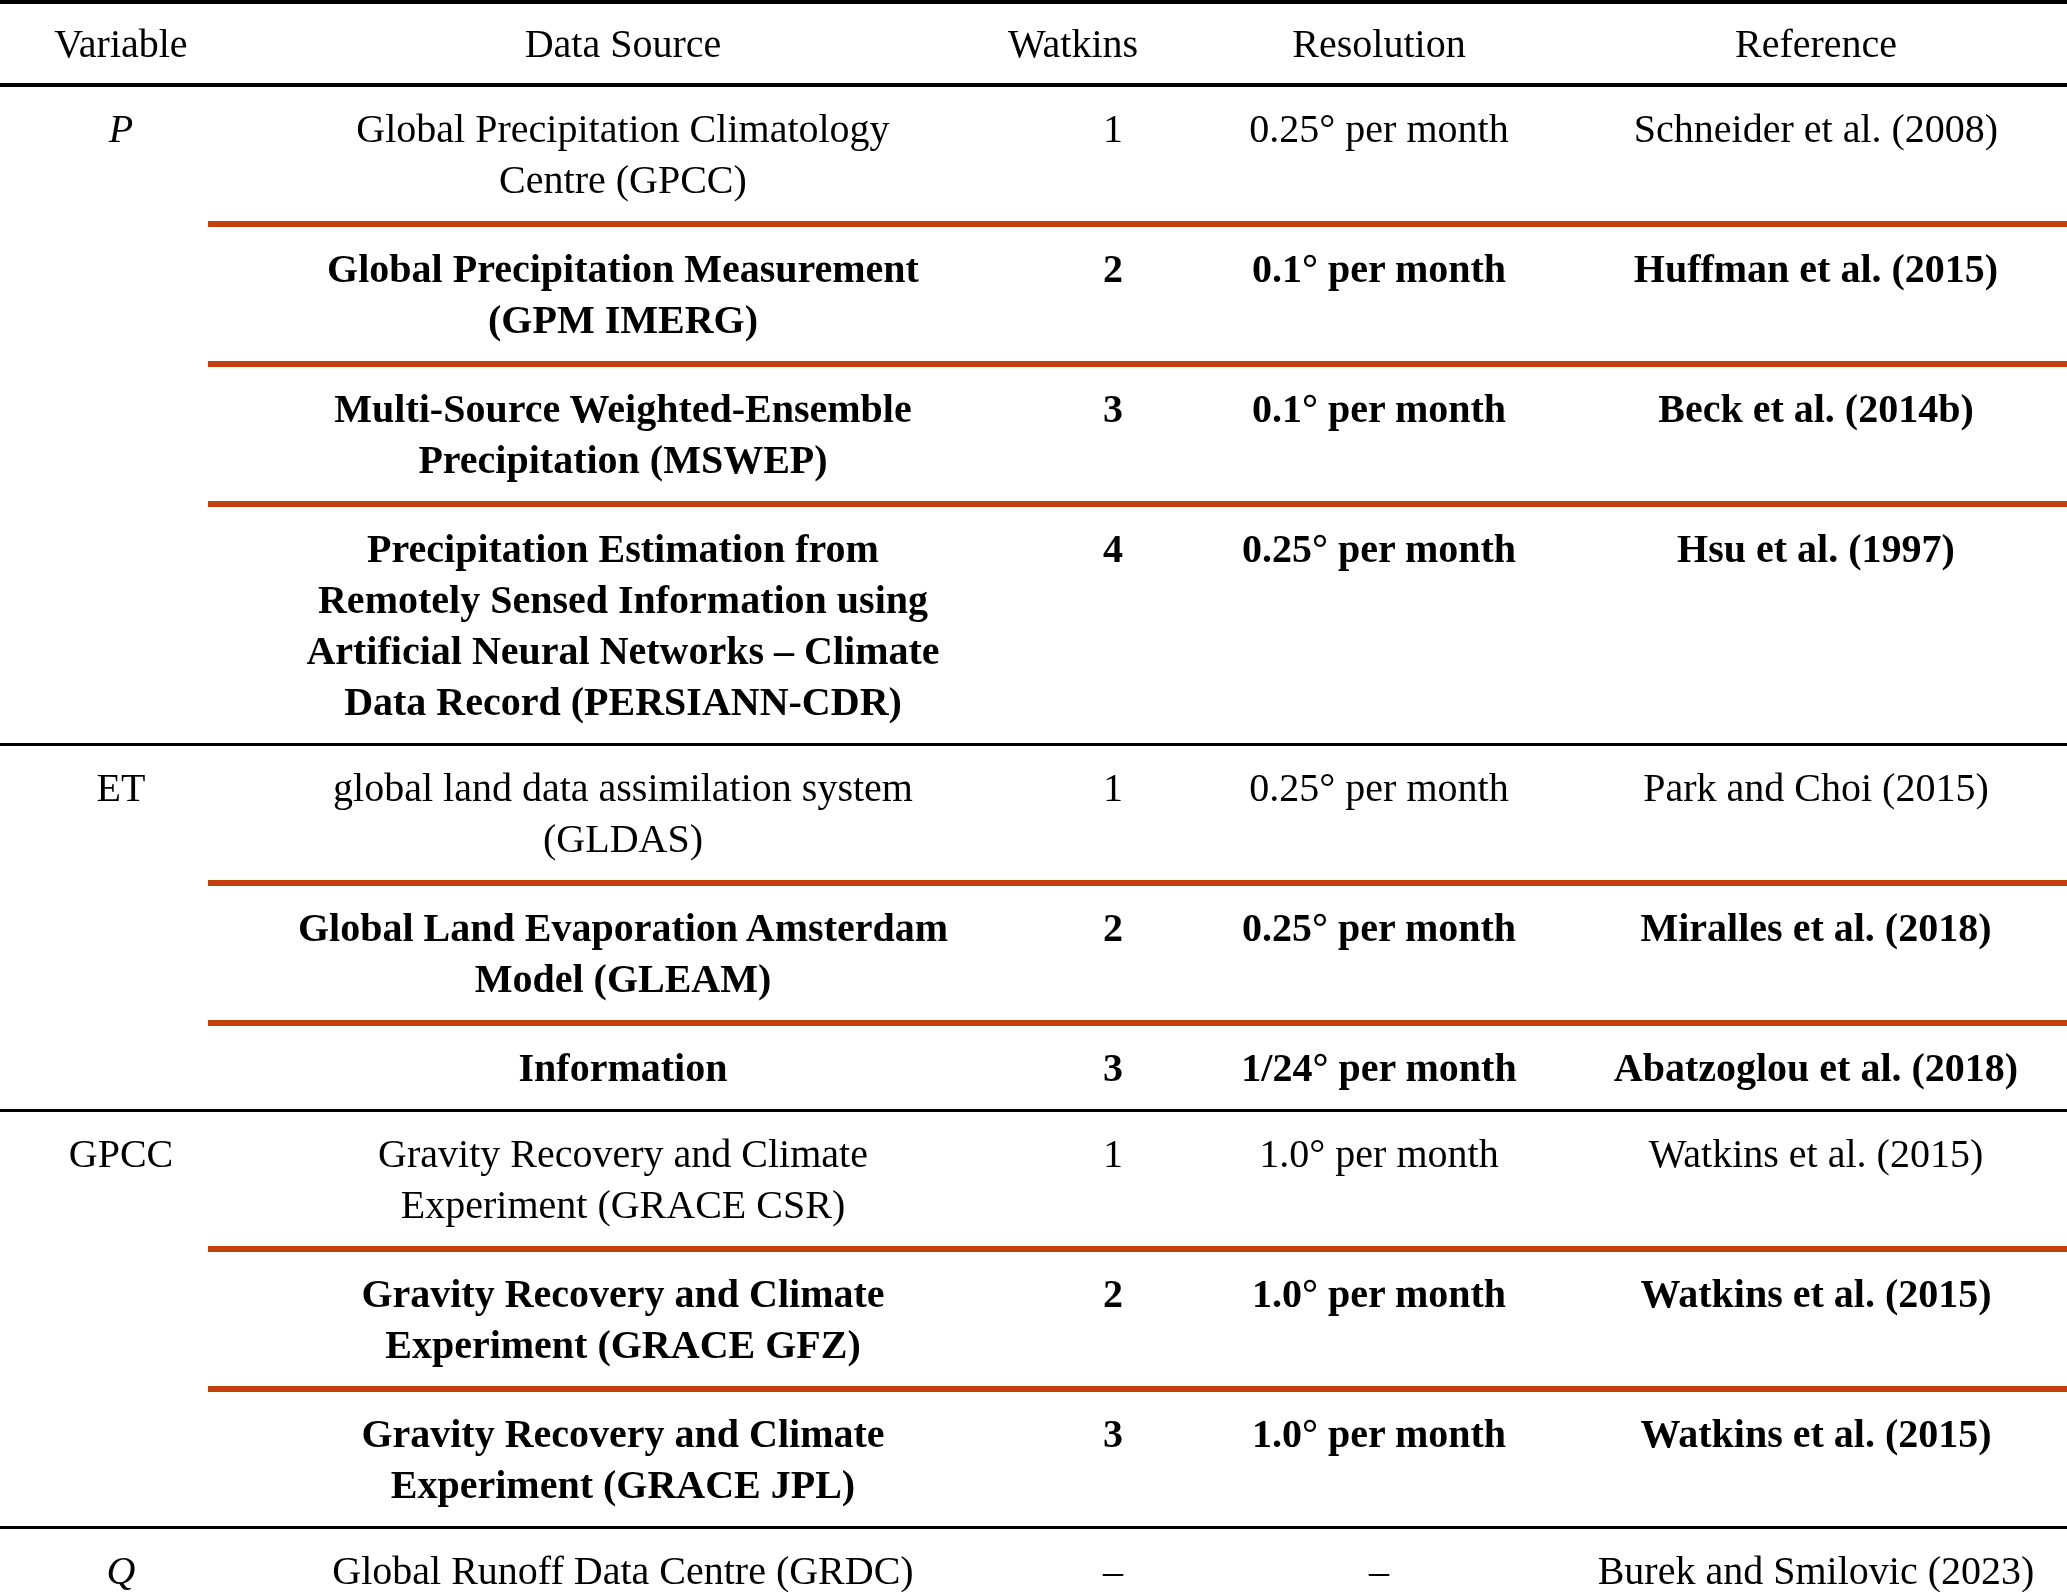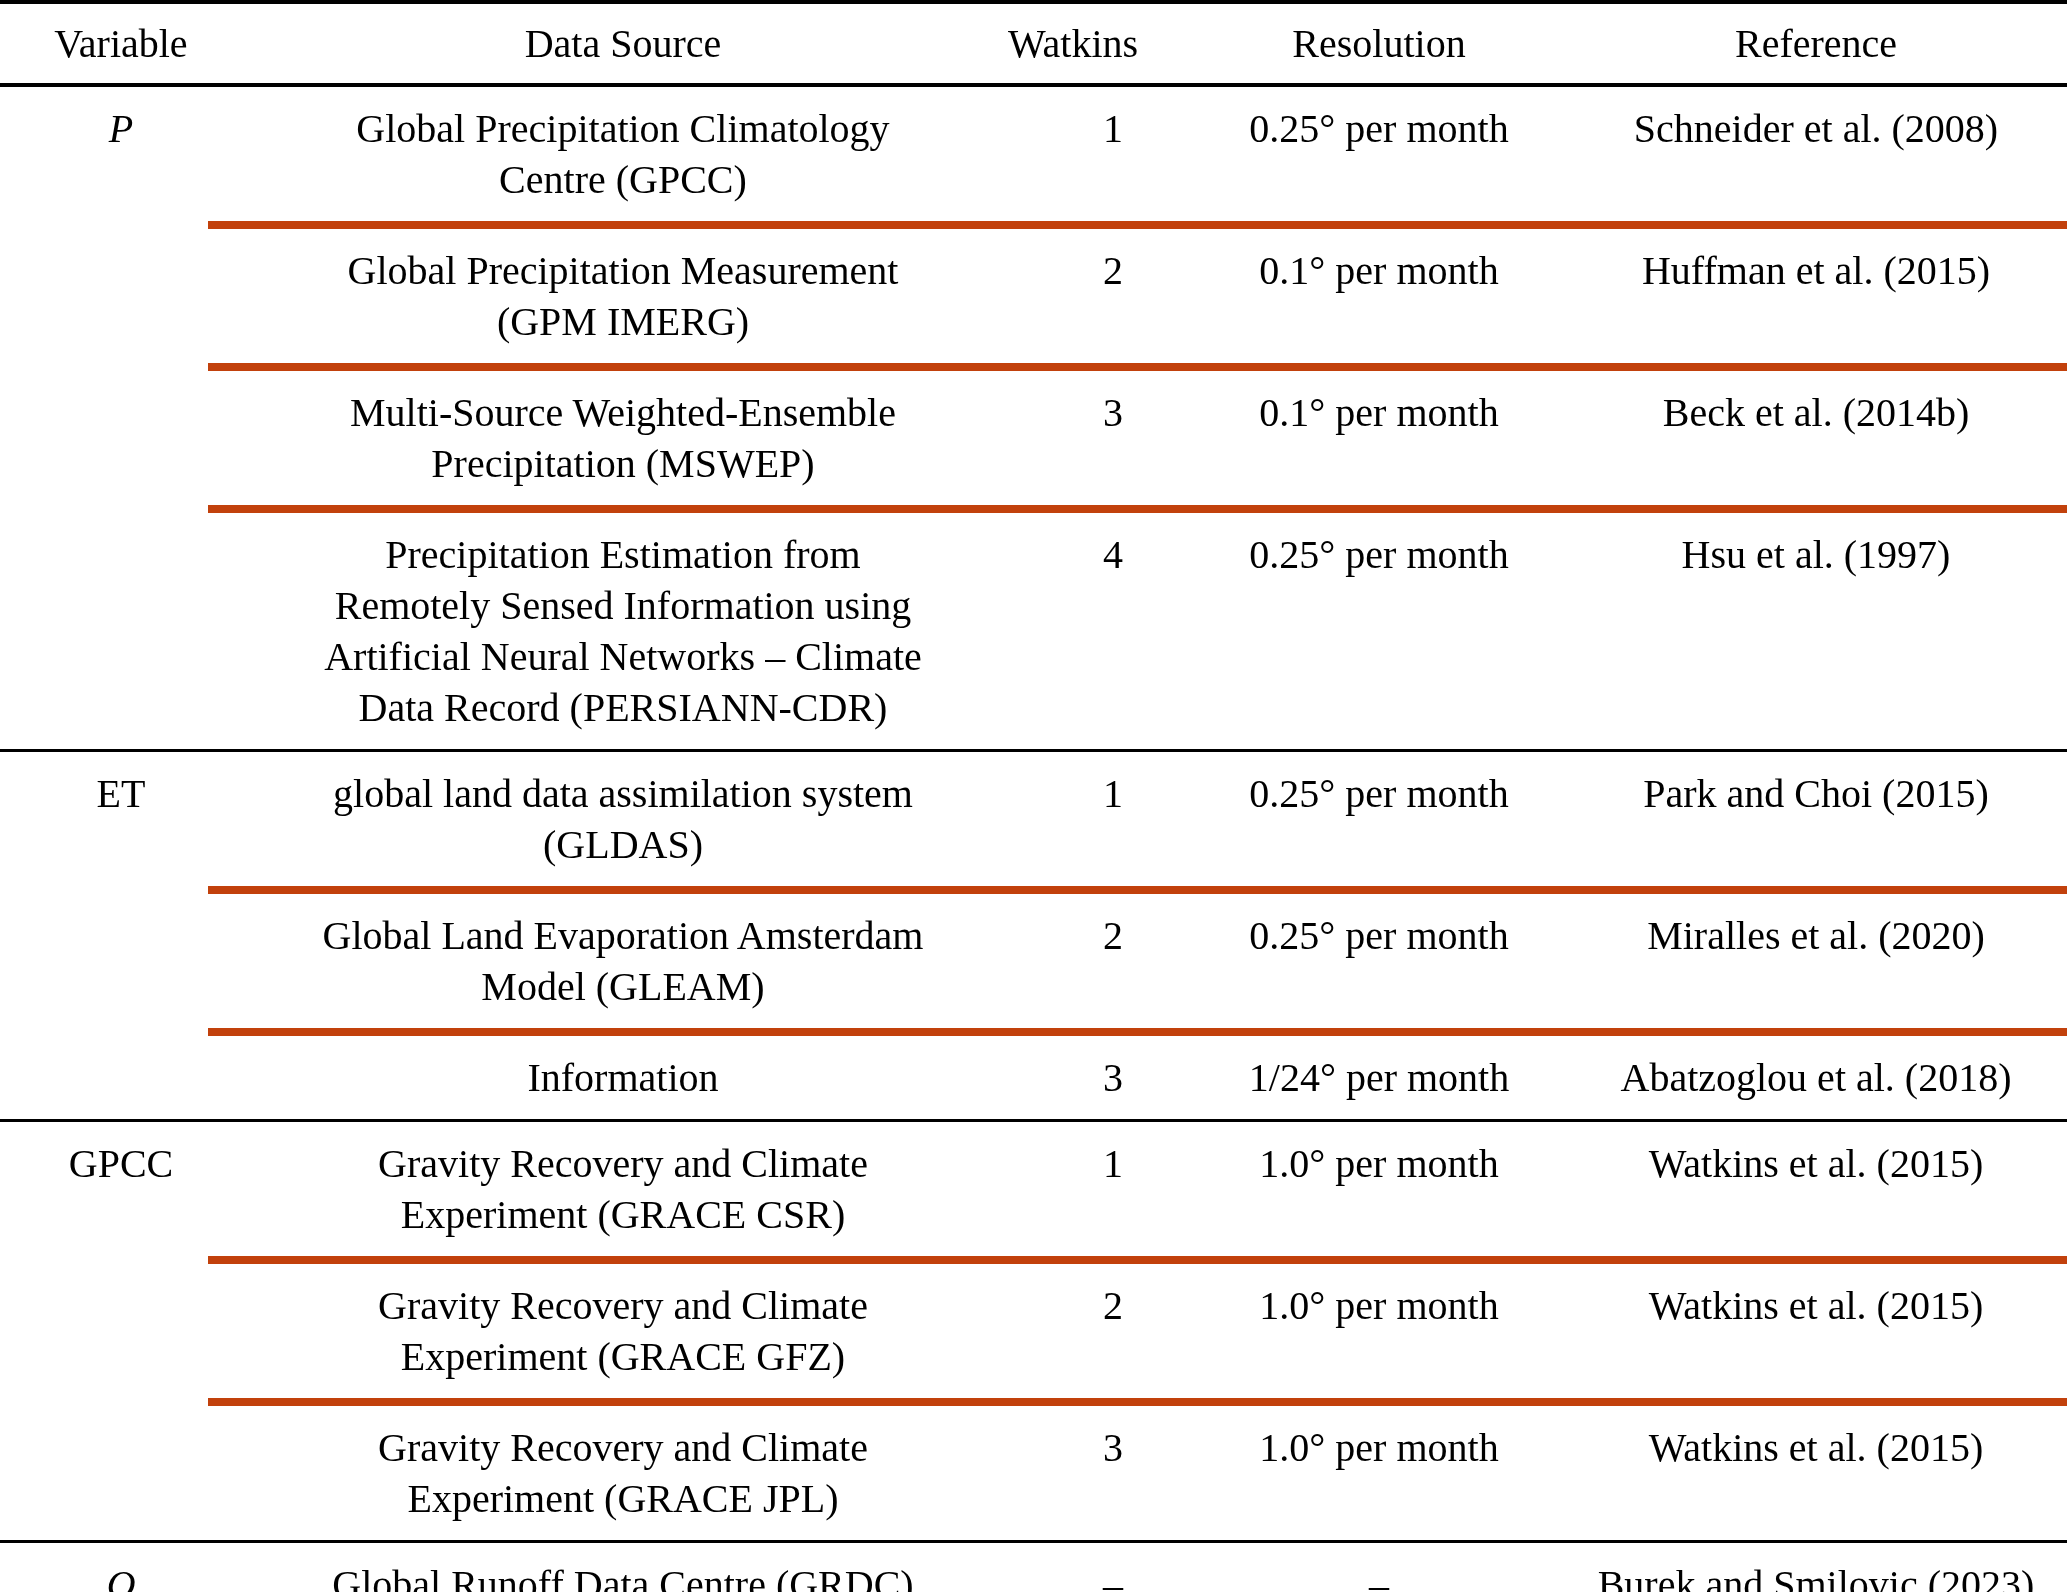--- a/index.html
+++ b/index.html
@@ -41,21 +41,22 @@
   }
   .var { padding-left: 34px; }
   .src { padding-left: 30px; white-space: pre-line; }
   .num { text-align: right; padding-right: 10px; }
   .res { padding-left: 70px; }
   .ref { padding-left: 10px; }
   .italic { font-style: italic; }
 
   
   tbody tr.subrow td {
-    border-top: 8px solid #c2410c;
+    border-top: 6px solid #c2410c;
+    font-weight: bold;
   }
   
   tbody tr.group-first td {
     border-top: 3px solid #000;
   }
 </style>
 </head>
 <body>
 
 <table class="datasources">
@@ -115,21 +116,21 @@
 (GLDAS)</td>
         <td class="num">1</td>
         <td class="res">0.25° per month</td>
         <td class="ref">Park and Choi (2015)</td>
       </tr>
       <tr class="subrow">
         <td class="src">Global Land Evaporation Amsterdam
 Model (GLEAM)</td>
         <td class="num">2</td>
         <td class="res">0.25° per month</td>
-        <td class="ref">Miralles et al. (2020)</td>
+        <td class="ref">Miralles et al. (2018)</td>
       </tr>
       <tr class="subrow">
         <td class="src">Information</td>
         <td class="num">3</td>
         <td class="res">1/24° per month</td>
         <td class="ref">Abatzoglou et al. (2018)</td>
       </tr>
     </tbody>
     <tbody>
       <tr class="group-first">

